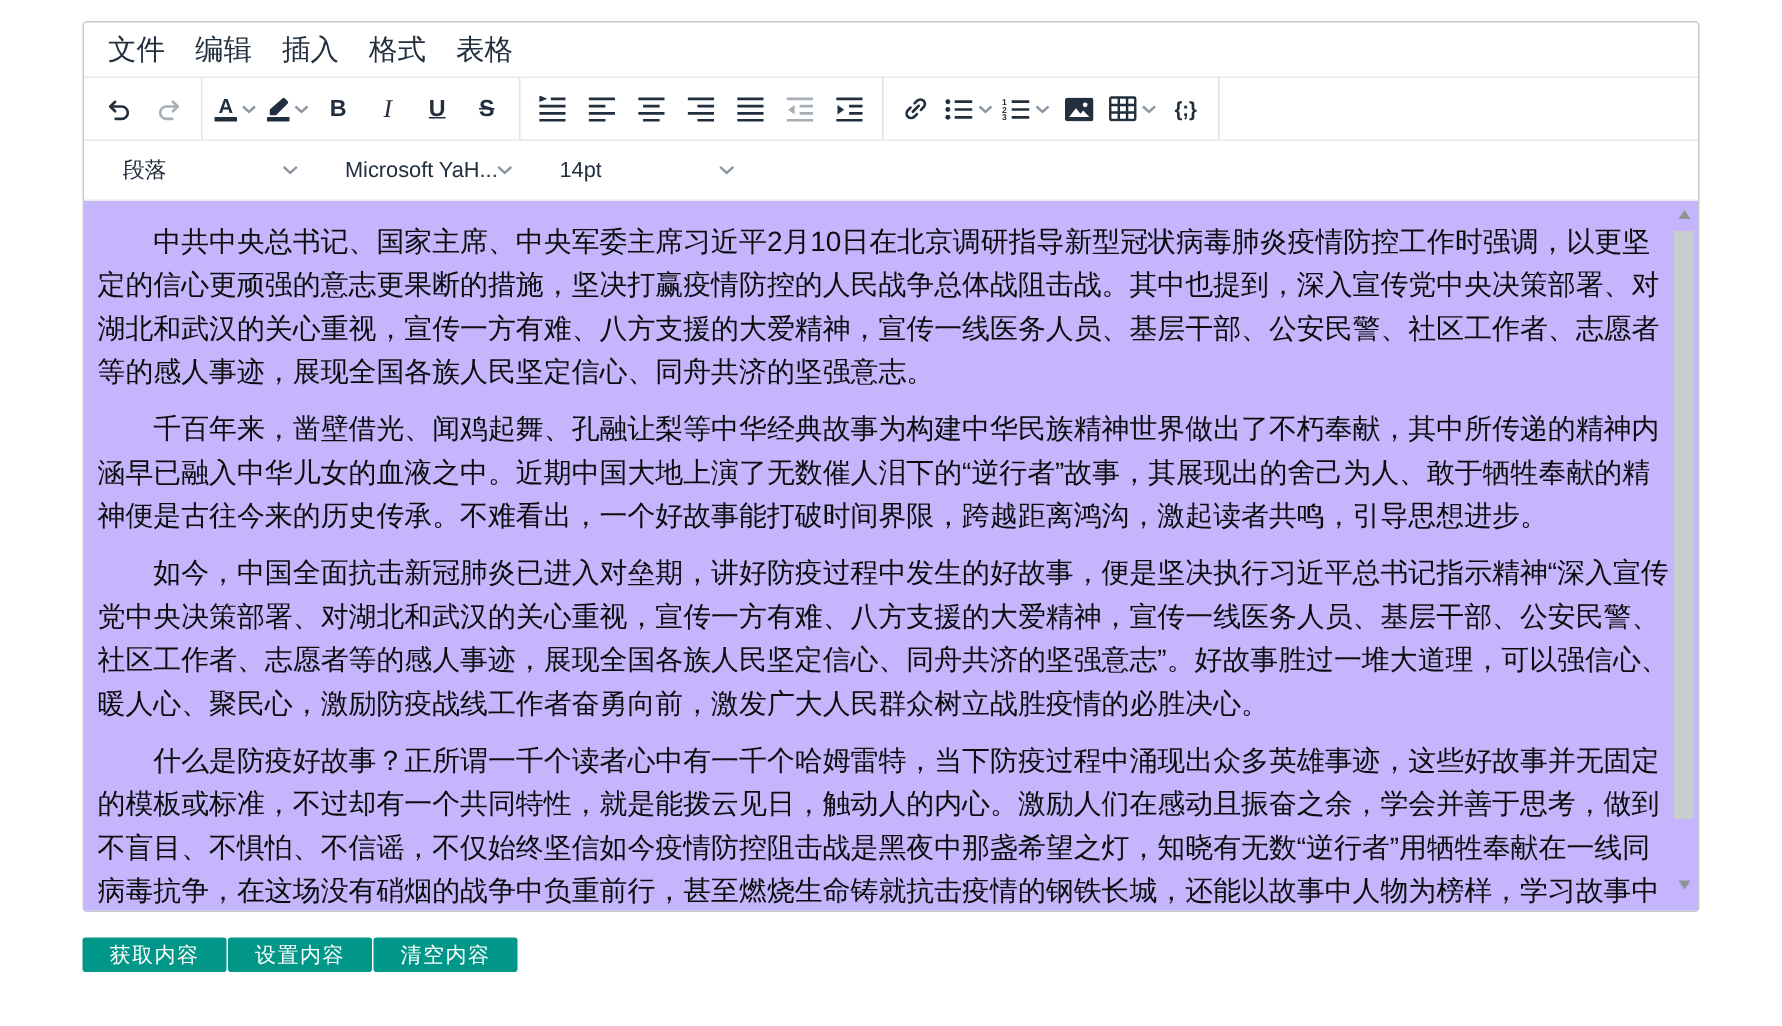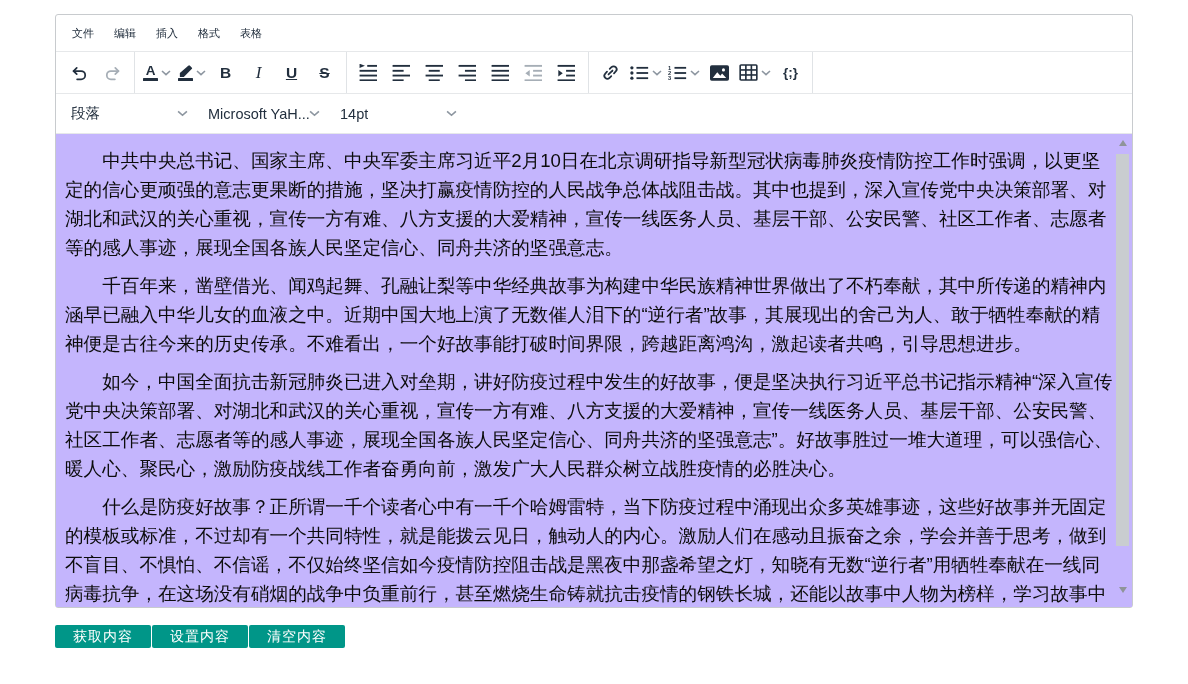--- a/index.html
+++ b/index.html
@@ -8,41 +8,41 @@
     font-family:"Liberation Sans","DejaVu Sans",sans-serif;color:#222f3e;
   }
   
   .editor{
     position:absolute;left:55px;top:14px;width:1078px;height:594px;
     border:1px solid #c8cbce;border-radius:3px;background:#fff;
     box-sizing:border-box;display:flex;flex-direction:column;
   }
   
   .menubar{height:36px;display:flex;align-items:center;padding:0 6px;border-bottom:1px solid #e6e8ea;flex:none;}
-  .menu-item{padding:5px 10px;font-size:11px;color:#222f3e;border-radius:3px;cursor:pointer;}
+  .menu-item{padding:5px 10px;font-size:19px;color:#222f3e;border-radius:3px;cursor:pointer;}
   
   .toolbar1{height:41px;display:flex;align-items:stretch;padding:0 2px;border-bottom:1px solid #e6e8ea;flex:none;}
   .group{display:flex;align-items:center;padding:0 5px;border-right:1px solid #e0e3e6;}
   .tbtn{height:30px;min-width:33px;display:flex;align-items:center;justify-content:center;
         border-radius:3px;color:#222f3e;cursor:pointer;background:transparent;border:none;padding:0 2px;}
   .tbtn.split{min-width:auto;padding:0 3px;gap:3px;}
   .tbtn.disabled{color:#a6aeb6;cursor:default;}
   .chev{color:#8d96a0;display:flex;align-items:center;}
   .stack{display:flex;flex-direction:column;align-items:center;line-height:1;}
   .stack .bar{width:15px;height:3px;background:currentColor;margin-top:1px;border-radius:0.5px;}
   .glyph-a{font-size:13.5px;font-weight:700;}
   .glyph-b{font-size:15.5px;font-weight:800;}
   .glyph-i{font-family:"Liberation Serif","DejaVu Serif",serif;font-style:italic;font-size:17px;}
   .glyph-u{font-size:15.5px;text-decoration:underline;font-weight:600;}
   .glyph-s{font-size:15.5px;text-decoration:line-through;font-weight:600;}
   .glyph-code{font-size:13.5px;font-weight:700;letter-spacing:0;}
   
   .toolbar2{height:39px;display:flex;align-items:center;padding:0 8px;border-bottom:1px solid #e6e8ea;flex:none;}
   .dd{height:30px;display:flex;align-items:center;justify-content:space-between;
-      padding:0 7px;margin-right:6px;border-radius:3px;cursor:pointer;font-size:14.5px;color:#222f3e;}
+      padding:0 7px;margin-right:6px;border-radius:3px;cursor:pointer;font-size:14.5px;color:#222f3e;margin-left:11px;}
   .dd-format{width:117px;}
   .dd-font{width:112px;text-align:right;}
   .dd-size{width:117px;}
   .dd .lbl{white-space:nowrap;overflow:hidden;}
   
   .content-wrap{flex:1;position:relative;overflow:hidden;background:#c4b5fd;}
   .content{position:absolute;top:0;left:0;right:18px;bottom:0;padding:12px 0 0 9px;
            font-size:18.6px;line-height:29px;color:#0c0c0c;overflow:hidden;cursor:text;}
   .content p{margin:0 0 9px 0;text-indent:2em;}
   

